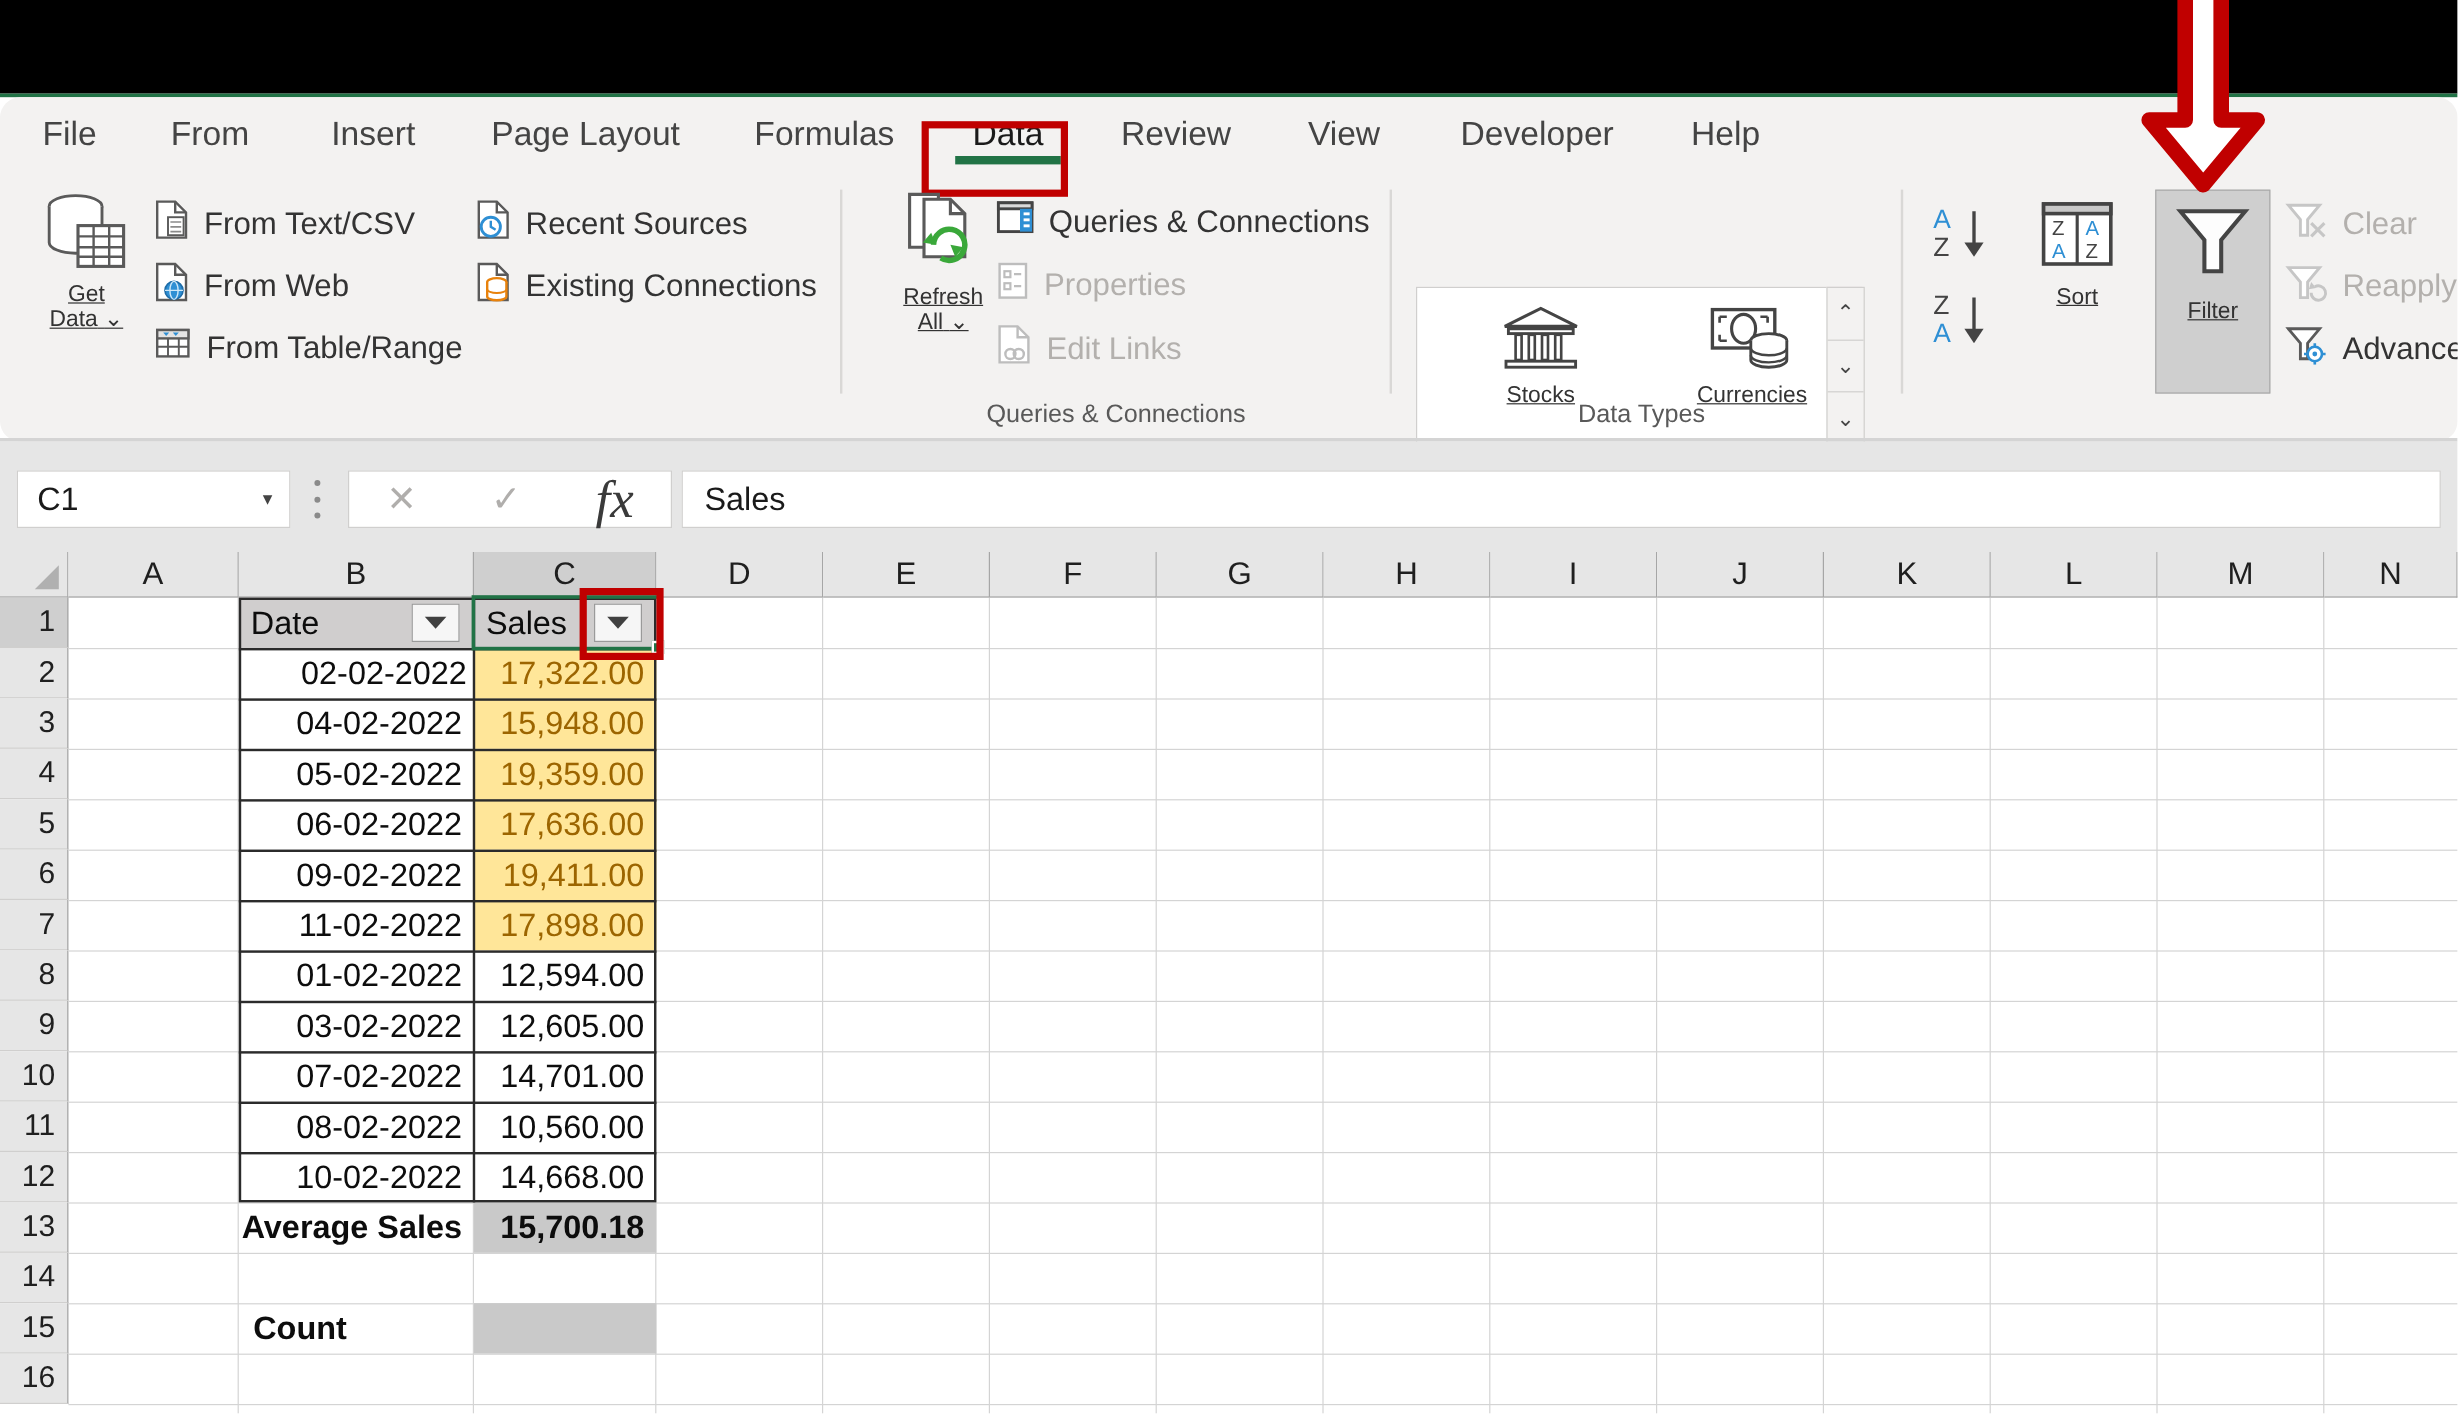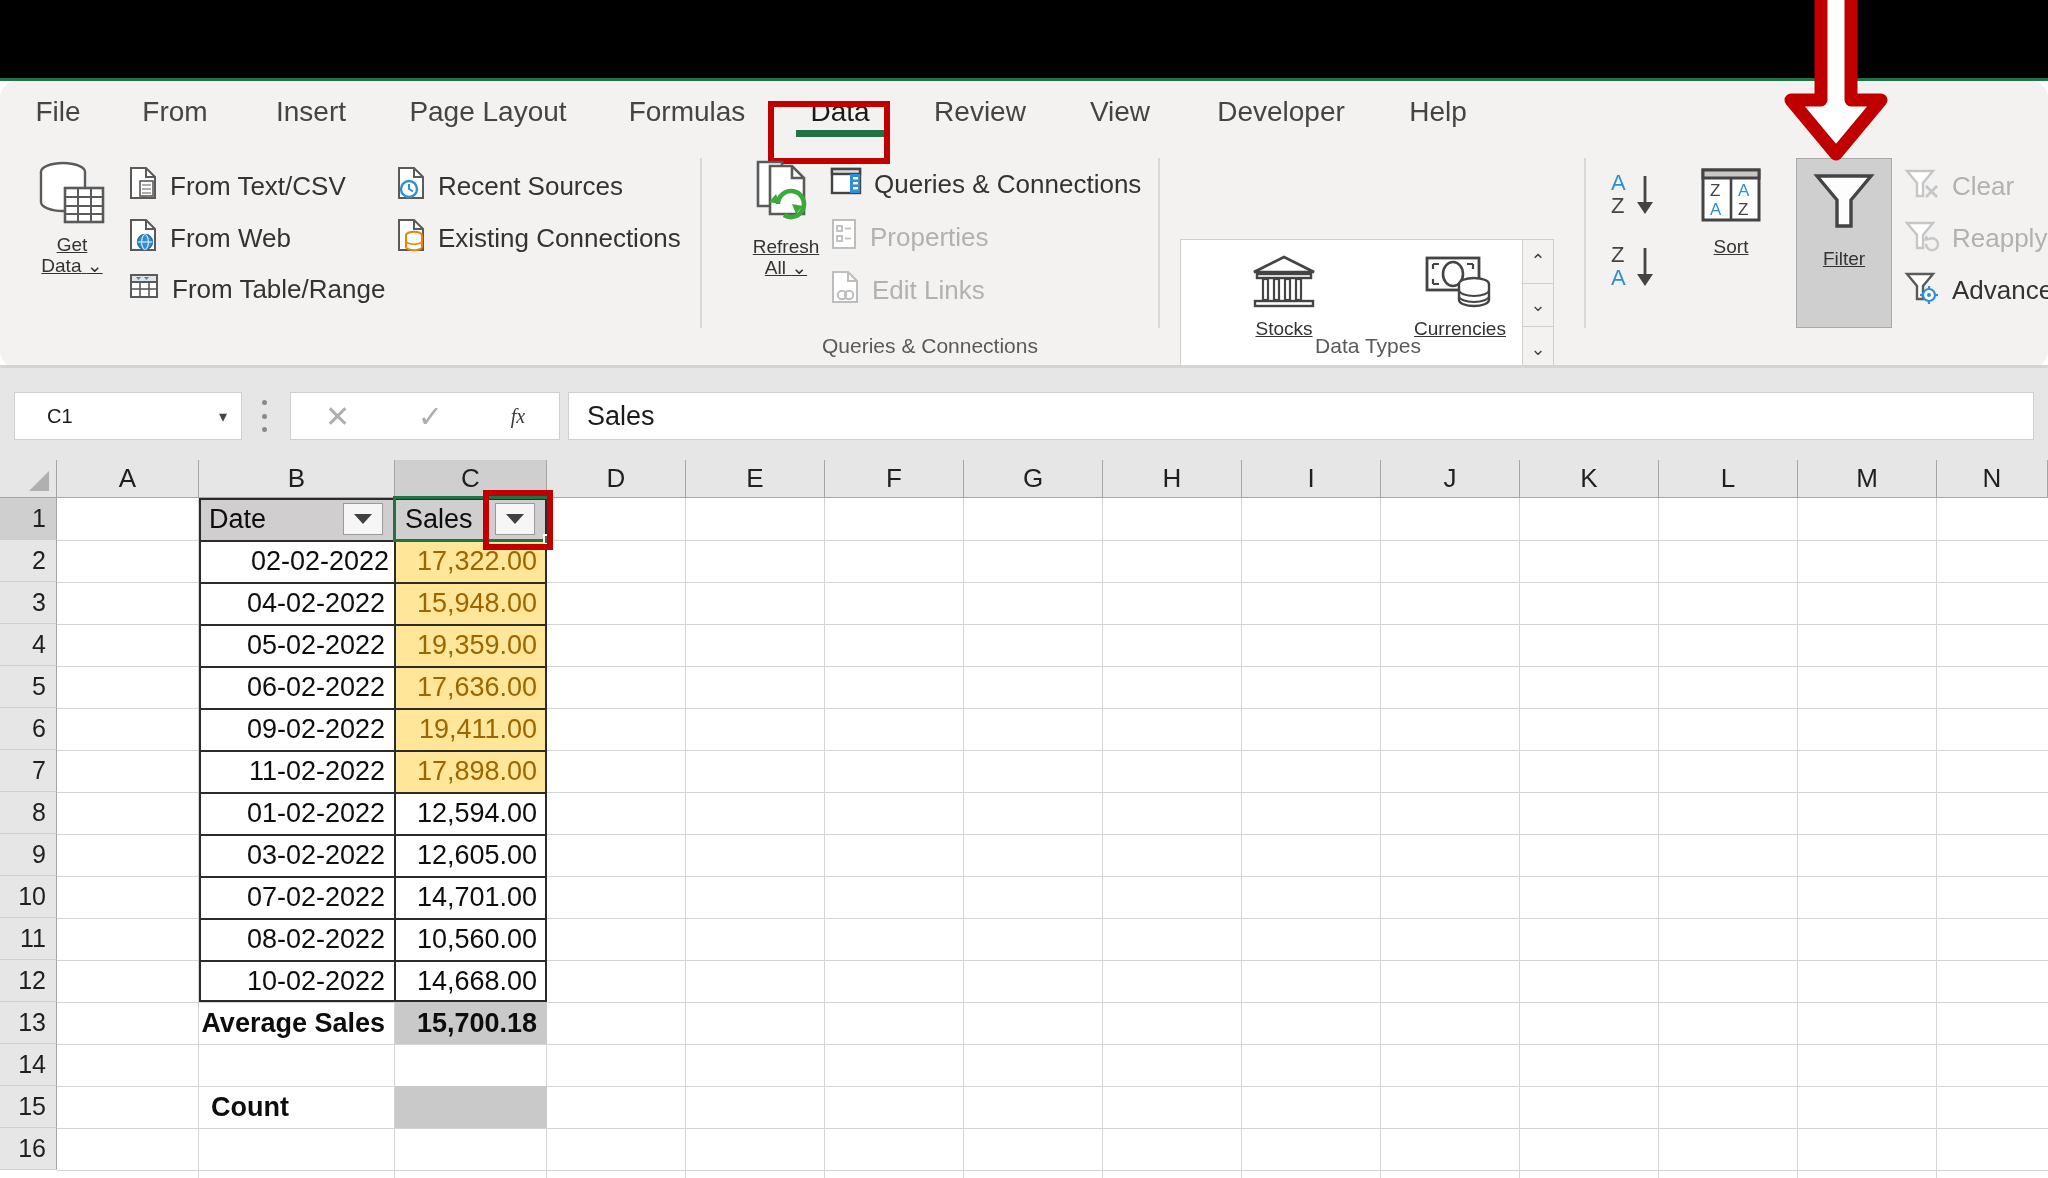--- a/index.html
+++ b/index.html
@@ -99,34 +99,34 @@
   
   .fbar {
     position: absolute; left: 0; top: 368px; width: 2048px; height: 92px;
     background: #e6e6e6;
   }
   .namebox {
     position: absolute; left: 14px; top: 392px; width: 228px; height: 48px;
     background: #ffffff; border: 1px solid #d0cfce;
     display: flex; align-items: center;
   }
-  .namebox .nm { font-size: 20px; color: #1a1a1a; padding-left: 32px; flex: 1;}
+  .namebox .nm { font-size: 27px; color: #1a1a1a; padding-left: 16px; flex: 1;}
   .namebox .cv { padding-right: 14px; font-size: 16px; color: #444; }
   .vdots {
     position: absolute; left: 262px; top: 400px; width: 6px; height: 32px;
     display: flex; flex-direction: column; justify-content: space-between;
   }
   .vdots i { display:block; width: 5px; height: 5px; background: #8a8a8a; border-radius: 50%; }
   .fbtns {
     position: absolute; left: 290px; top: 392px; width: 270px; height: 48px;
     background: #ffffff; border: 1px solid #d0cfce;
     display: flex; align-items: center; justify-content: space-around;
   }
   .fbtns span { font-size: 30px; color: #b0aeac; }
-  .fbtns .fx { font-family: "Liberation Serif", serif; font-style: italic; color: #3a3a3a; font-size: 20px; }
+  .fbtns .fx { font-family: "Liberation Serif", serif; font-style: italic; color: #3a3a3a; font-size: 44px; }
   .finput {
     position: absolute; left: 568px; top: 392px; width: 1466px; height: 48px;
     background: #ffffff; border: 1px solid #d0cfce;
     display: flex; align-items: center; padding-left: 18px;
     font-size: 27px; color: #1a1a1a;
   }
 
   
   .grid { position: absolute; left: 0; top: 460px; width: 2048px; height: 718px; background:#ffffff; }
   .corner {

